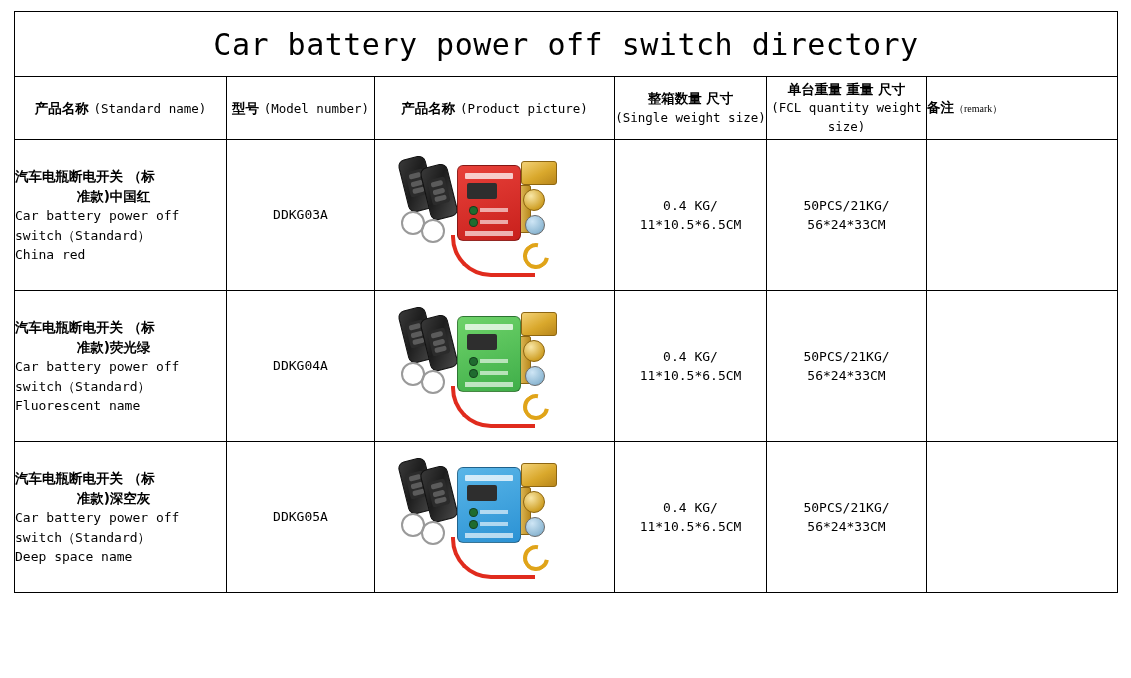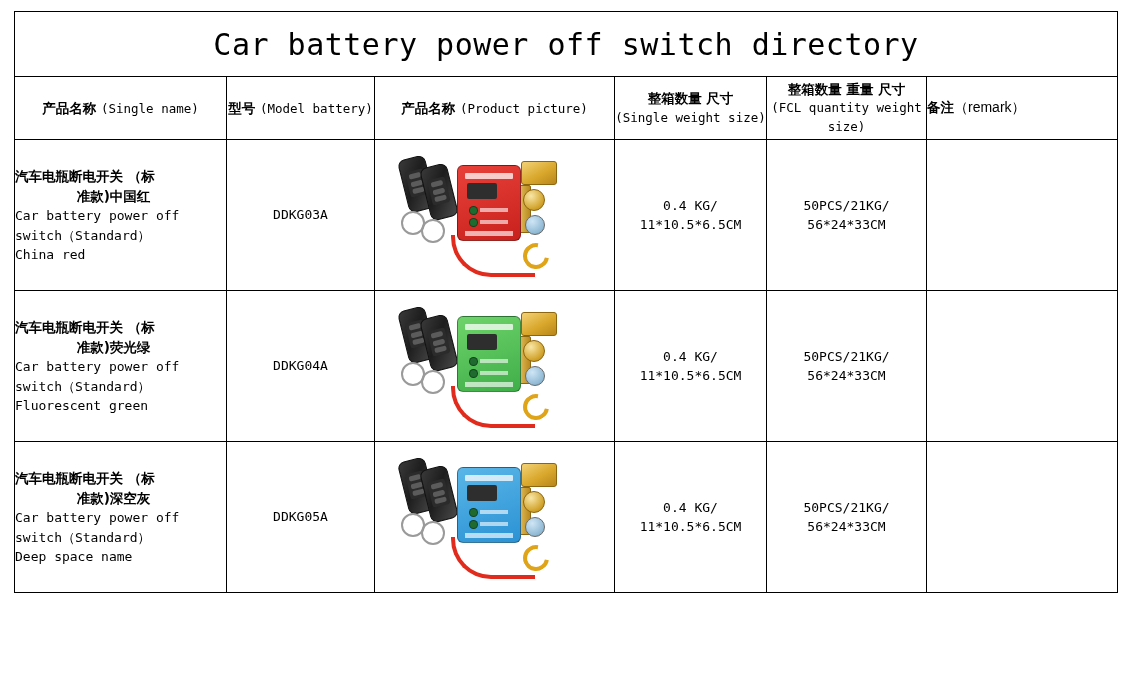--- a/index.html
+++ b/index.html
@@ -55,22 +55,22 @@
   }
   .hdr-remark {
     font-size: 13.5px;
     font-weight: bold;
     font-family: "DejaVu Sans", "Liberation Sans", sans-serif;
     text-align: left;
     padding-left: 6px;
   }
   .hdr-remark .en {
     font-weight: normal;
-    font-family: Liberation Sans, sans-serif;
-    font-size: 14px;
+    font-family: Liberation Serif, serif;
+    font-size: 10px;
   }
   .prod-name {
     font-size: 13.5px;
     line-height: 1.5;
     text-align: center;
     padding: 6px 6px;
   }
   .prod-name .cn {
     font-weight: bold;
     font-family: "DejaVu Sans", "Liberation Sans", sans-serif;
@@ -278,36 +278,36 @@
       <col style="width:160px">
       <col style="width:191px">
     </colgroup>
     <tbody>
       <tr>
         <td class="title-cell" colspan="6">Car battery power off switch directory</td>
       </tr>
       <tr>
         <td class="hdr">
           <span class="cn">产品名称</span>
-          <span class="en">(Single name)</span>
+          <span class="en">(Standard name)</span>
         </td>
         <td class="hdr">
           <span class="cn">型号</span>
-          <span class="en">(Model battery)</span>
+          <span class="en">(Model number)</span>
         </td>
         <td class="hdr">
           <span class="cn">产品名称</span>
           <span class="en">(Product picture)</span>
         </td>
         <td class="hdr">
           <span class="cn">整箱数量 尺寸</span><br>
           <span class="en">(Single weight size)</span>
         </td>
         <td class="hdr">
-          <span class="cn">整箱数量 重量 尺寸</span><br>
+          <span class="cn">单台重量 重量 尺寸</span><br>
           <span class="en">(FCL quantity weight size)</span>
         </td>
         <td class="hdr-remark">
           <span class="cn">备注</span><span class="en">（remark）</span>
         </td>
       </tr>
 
       <tr>
         <td class="prod-name">
           <span class="cn">汽车电瓶断电开关 （标</span>
@@ -362,21 +362,21 @@
         </td>
         <td class="remark-cell"></td>
       </tr>
 
       <tr>
         <td class="prod-name">
           <span class="cn">汽车电瓶断电开关 （标</span>
           <span class="cn2">准款)荧光绿</span>
           <span class="en">Car battery power off</span>
           <span class="en">switch（Standard）</span>
-          <span class="en">Fluorescent green</span>
+          <span class="en">Fluorescent name</span>
         </td>
         <td class="model-cell">DDKG04A</td>
         <td class="pic-cell">
           <div class="device">
             <div class="fob fob1">
                 <div class="btnrow">
                   <div class="b b1"></div>
                   <div class="b b2"></div>
                   <div class="b b3"></div>
                 </div>

